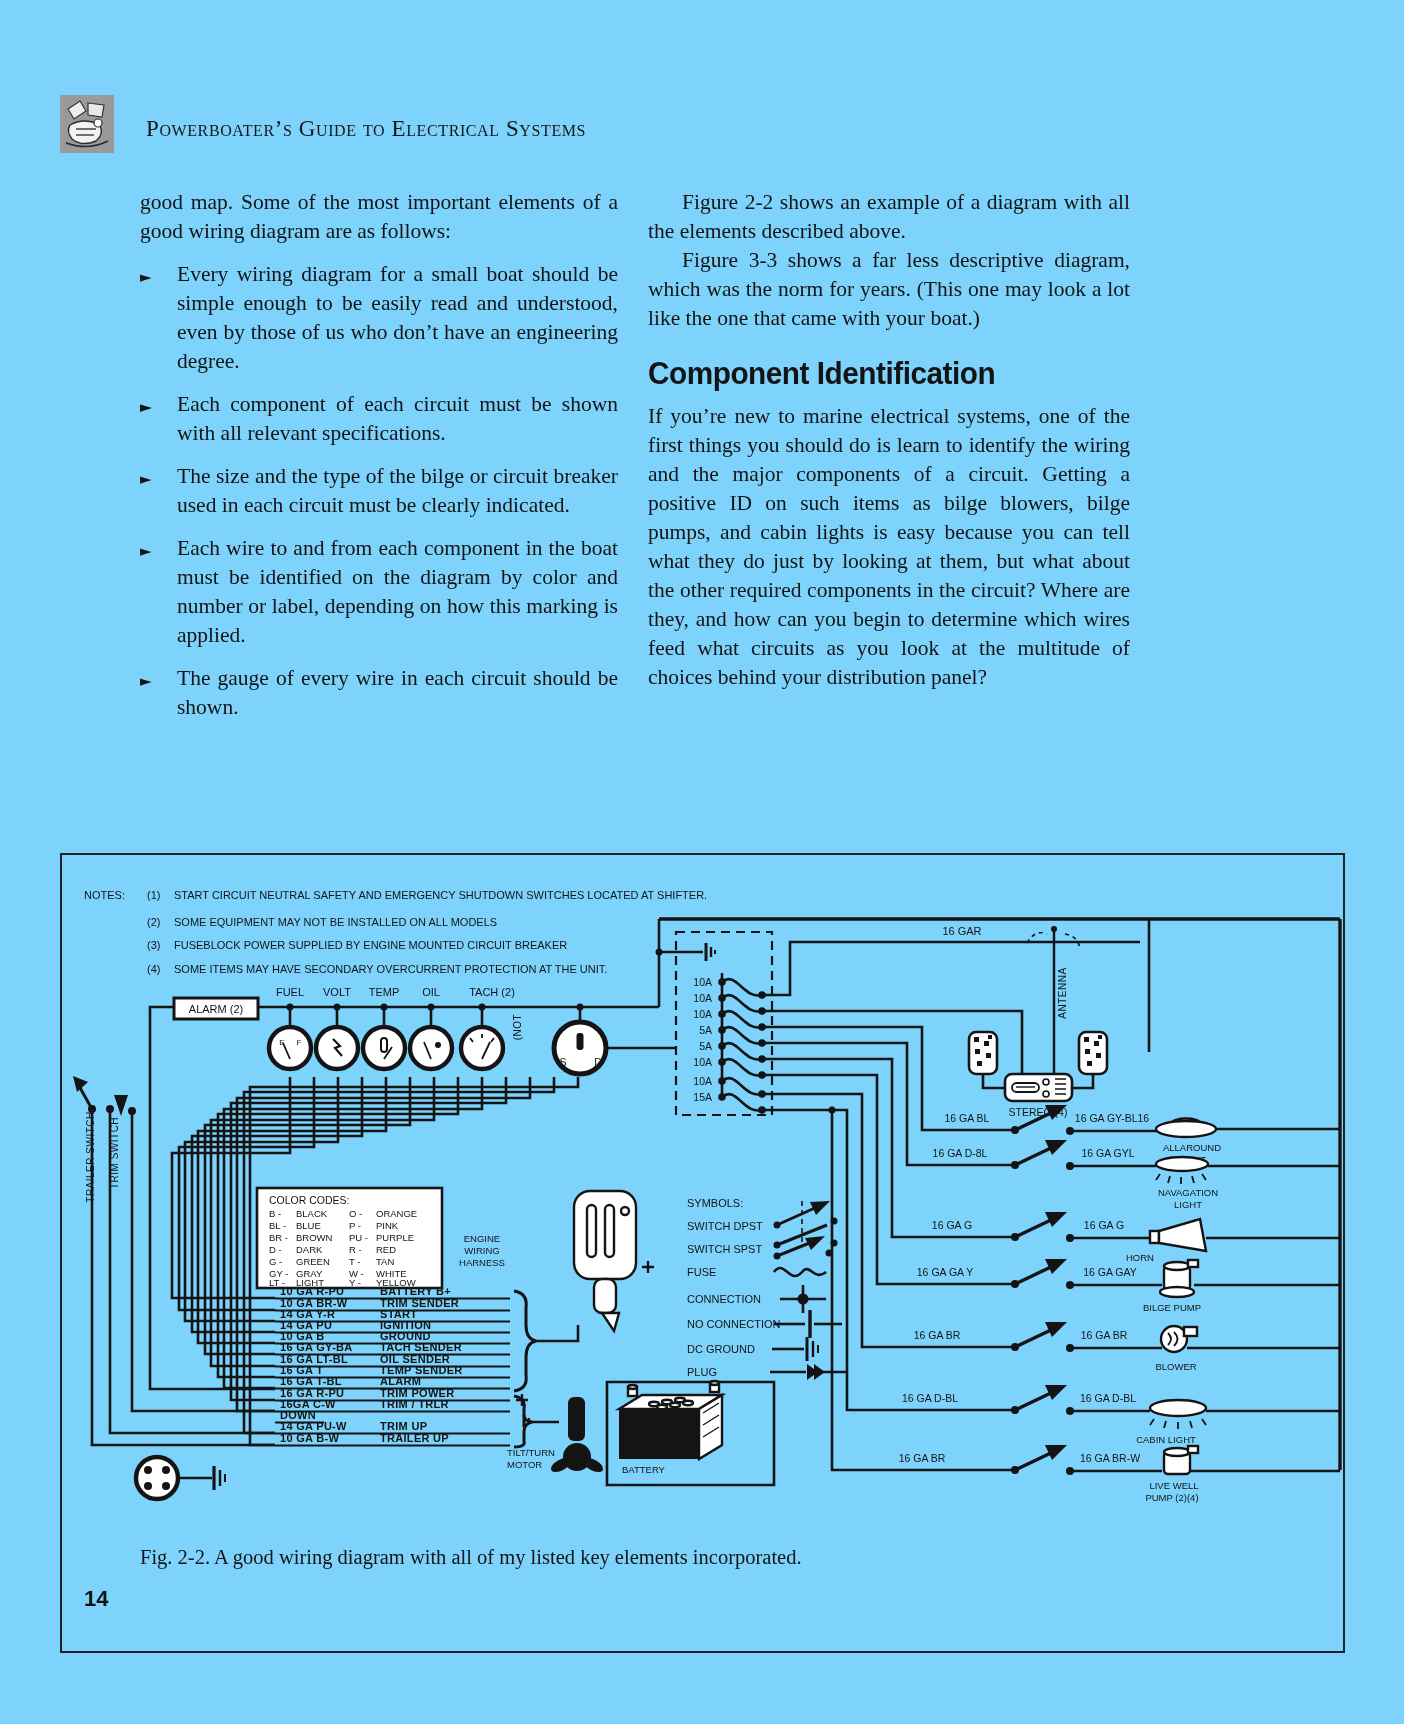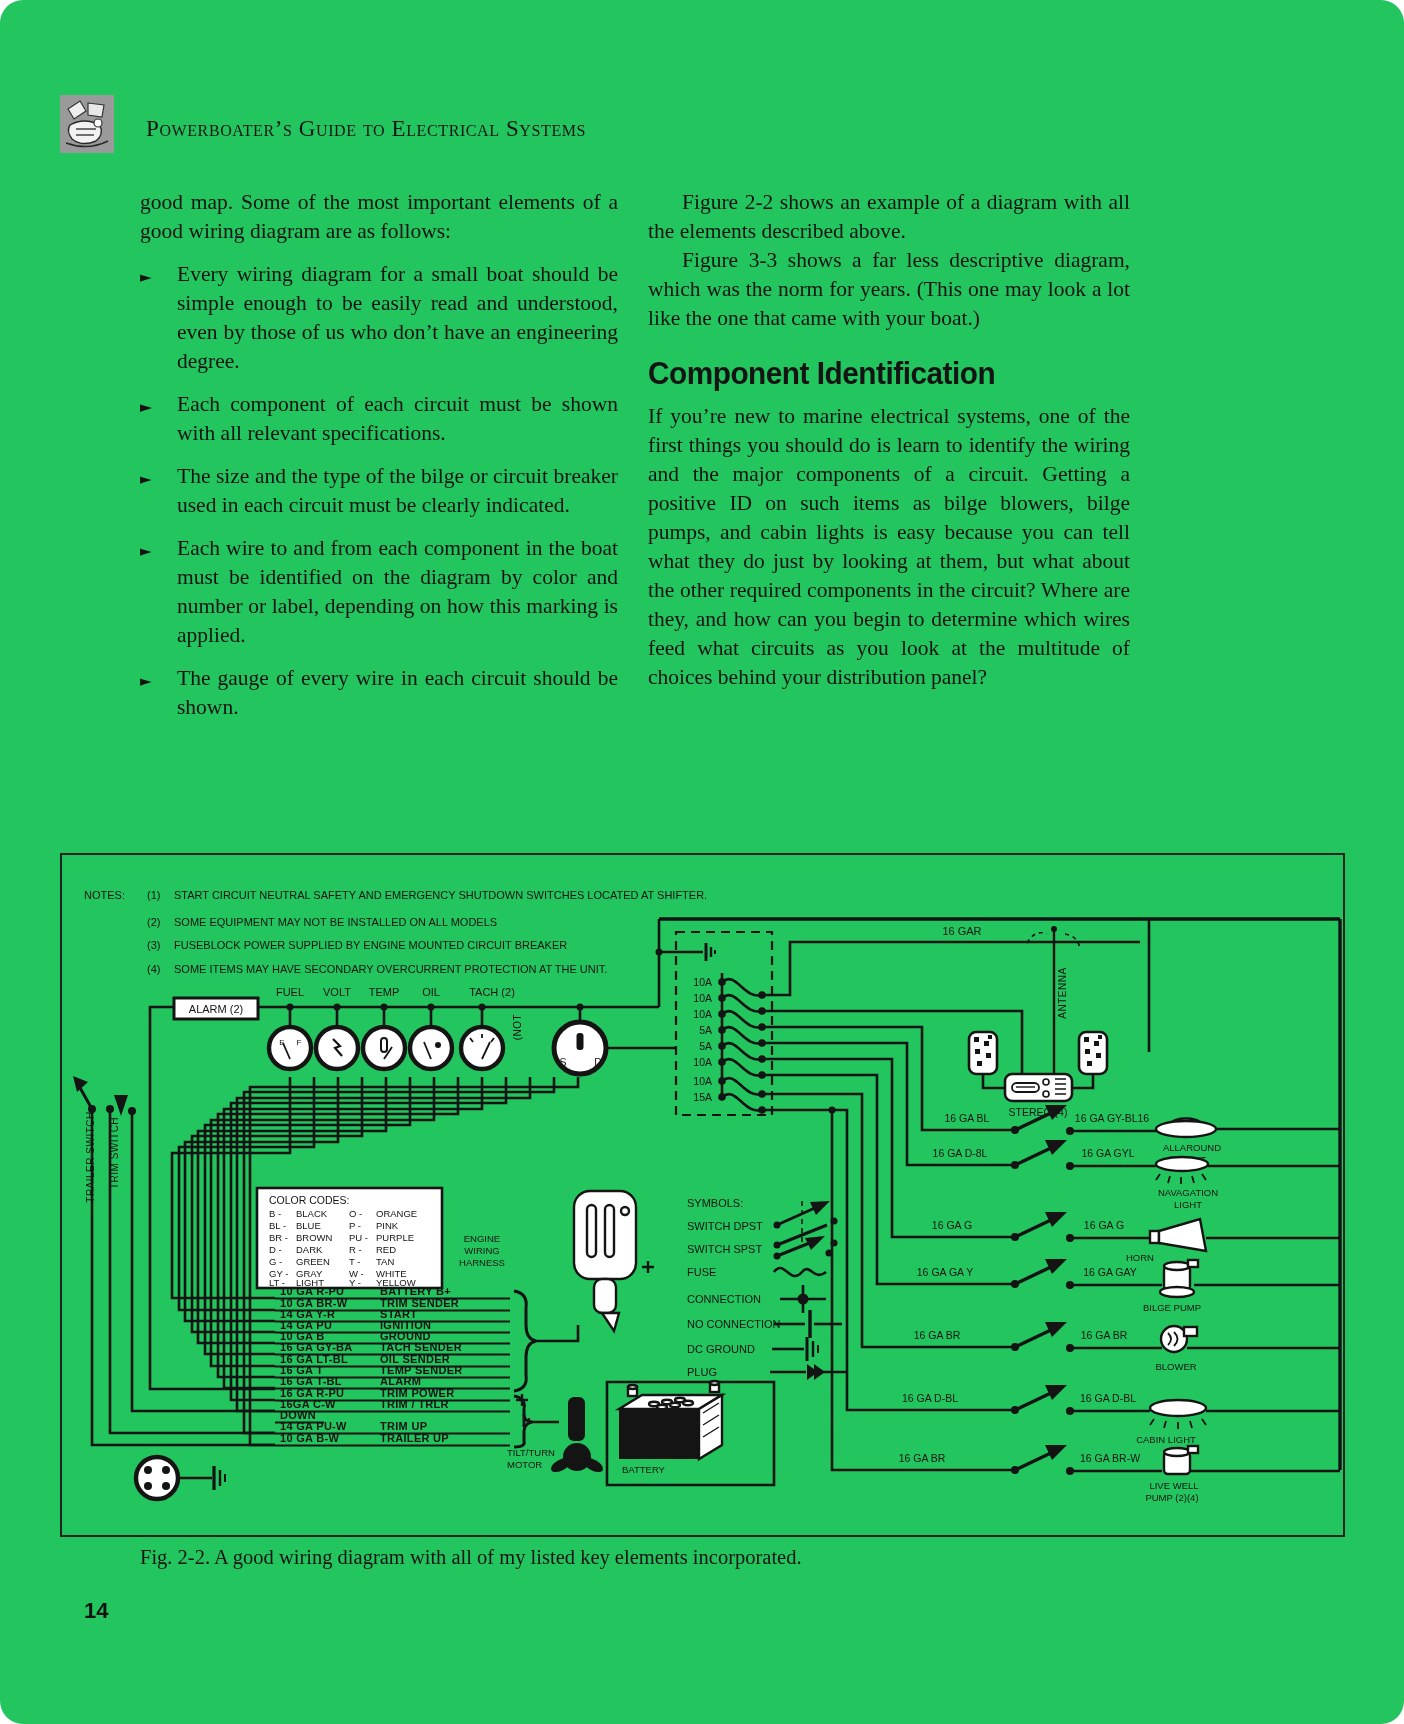--- a/index.html
+++ b/index.html
@@ -1,35 +1,35 @@
 <!DOCTYPE html>
 <html><head>
 <meta charset="utf-8">
 <style>
   html,body{margin:0;padding:0;background:#ffffff;}
-  .page{position:relative;width:1404px;height:1724px;background:#22c55e;color:#111;
-        font-family:"Liberation Serif", serif;overflow:hidden;border-radius:23px;}
+  .page{position:relative;width:1404px;height:1724px;background:#7dd3fc;color:#111;
+        font-family:"Liberation Serif", serif;overflow:hidden;}
   .chapter-icon{position:absolute;left:60px;top:95px;width:54px;height:58px;background:#9a9a9a;}
   .running-head{position:absolute;left:146px;top:116px;font-variant:small-caps;
         font-size:23px;letter-spacing:0.6px;color:#161616;}
   .col{position:absolute;top:188px;font-size:21.5px;line-height:29px;text-align:justify;color:#141414;}
   .col-left{left:140px;width:478px;}
   .col-right{left:648px;width:482px;}
   .col p{margin:0;}
   .indent{text-indent:34px;}
   ul.bullets{list-style:none;margin:14px 0 0 0;padding:0;}
   ul.bullets li{position:relative;padding-left:37px;margin-bottom:14px;}
   ul.bullets li .bmark{position:absolute;left:0;top:3px;font-size:15px;font-family:"DejaVu Sans",sans-serif;}
   h2.comp-id{font-family:"Liberation Sans",sans-serif;font-weight:bold;font-size:31px;
         letter-spacing:-0.5px;margin:26px 0 14px 0;transform:scaleX(.96);transform-origin:left;}
-  .figure-box{position:absolute;left:60px;top:853px;width:1285px;height:684px;border:2px solid #222;box-sizing:border-box;}
+  .figure-box{position:absolute;left:60px;top:853px;width:1285px;height:800px;border:2px solid #222;box-sizing:border-box;}
   .figure-box svg{display:block;}
   .caption{position:absolute;left:140px;top:1546px;font-size:20.5px;color:#141414;}
   .pagenum{position:absolute;left:84px;top:1586px;font-family:"Liberation Sans",sans-serif;
-        font-weight:bold;font-size:22px;margin-top:12px;}
+        font-weight:bold;font-size:22px;}
   
   text{font-family:"Liberation Sans",sans-serif;fill:#141414;}
   .s11{font-size:11px;}
   .s10{font-size:10.5px;}
   .s9{font-size:9.5px;}
   .s8{font-size:8px;}
   .wl{font-size:11px;font-weight:bold;letter-spacing:.3px;}
   .vert{font-size:10px;letter-spacing:.5px;}
   .wire{stroke:#141414;stroke-width:2.6;fill:none;}
   .wire-thick{stroke:#141414;stroke-width:3.4;fill:none;}

